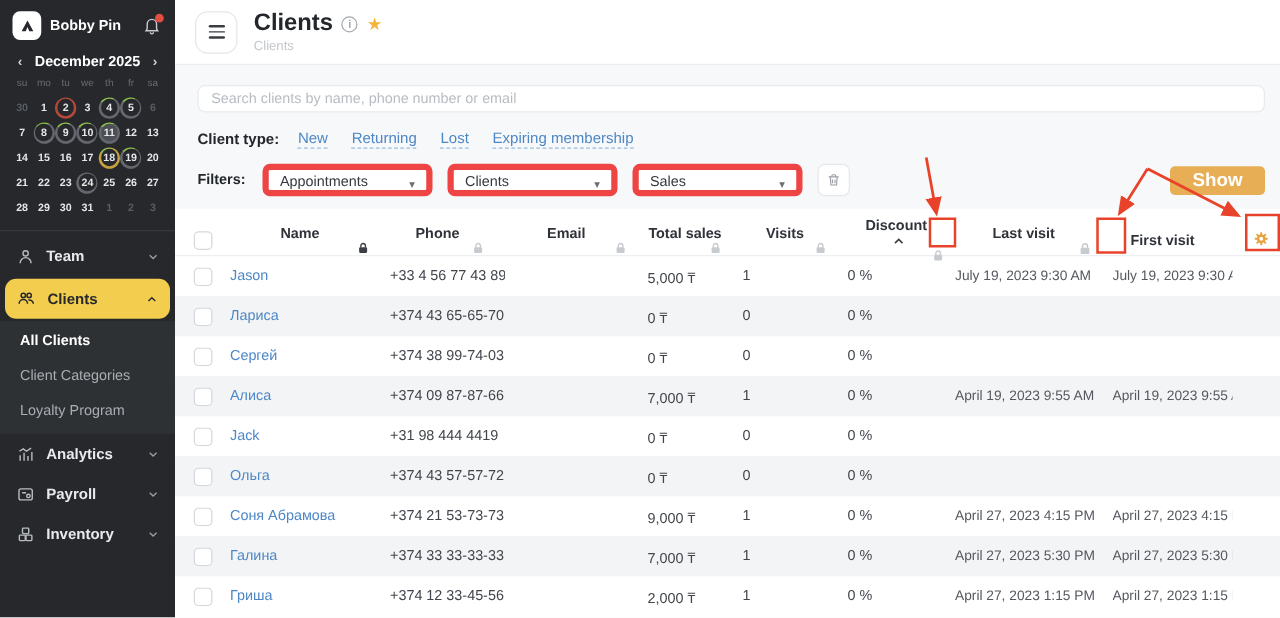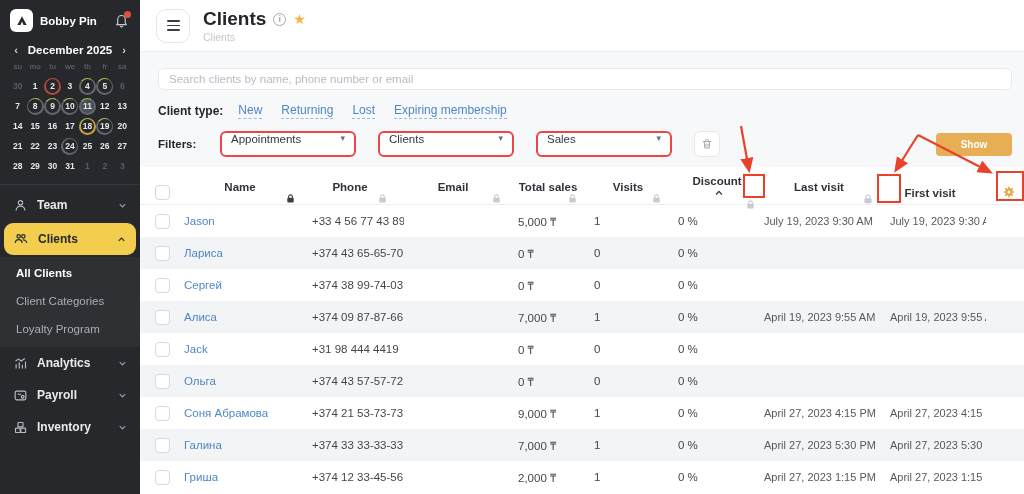--- a/index.html
+++ b/index.html
@@ -52,26 +52,26 @@
   .add-client-btn { display:flex; align-items:center; gap:6px; background:#efc033; border:none; border-radius:9px; padding:8px 12px; font-size:11.5px; font-weight:bold; color:#26282c; cursor:pointer; }
 
   .content { padding:16px 12px 0 18px; }
   .search-input { width:100%; height:22px; border:1px solid #e9eaec; border-radius:6px; background:#fff; font-size:11.5px; color:#3a3e44; padding:0 10px; outline:none; font-family:"Liberation Sans", sans-serif; }
   .search-input::placeholder { color:#b8bcc2; }
 
   .client-type-row { display:flex; align-items:center; gap:19px; margin-top:13px; font-size:12px; }
   .ct-label { font-weight:bold; color:#23262b; margin-right:-4px; }
   .ct-link { color:#4d87c7; cursor:pointer; border-bottom:1px dashed rgba(77,135,199,.55); padding-bottom:1px; }
 
-  .filters-row { display:flex; align-items:center; margin-top:12px;gap:10px; }
+  .filters-row { display:flex; align-items:center; margin-top:12px; }
   .filters-label { font-size:11.5px; font-weight:bold; color:#23262b; width:52px; }
-  .filter-select { width:136px; height:26px; background:#fff; border:2px solid #ef4444; border-radius:6px; display:flex; align-items:flex-start; padding:0 9px; font-size:11.5px; color:#33373d; margin-right:12px; cursor:pointer; }
+  .filter-select { width:136px; height:26px; background:#fff; border:5px solid #ef4444; border-radius:6px; display:flex; align-items:flex-end; padding:0 9px; font-size:11.5px; color:#33373d; margin-right:12px; cursor:pointer; }
   .filter-select .caret { margin-left:auto; color:#6b6f75; font-size:9px; }
   .trash-btn { width:26px; height:26px; border:1px solid #e7e8ea; border-radius:6px; background:#fff; display:flex; align-items:center; justify-content:center; cursor:pointer; }
-  .show-btn { margin-left:auto; width:76px; height:23px; background:#e7ae55; color:#fff; border:none; border-radius:4px; font-size:10px; font-weight:bold; cursor:pointer; }
+  .show-btn { margin-left:auto; width:76px; height:23px; background:#e7ae55; color:#fff; border:none; border-radius:4px; font-size:15px; font-weight:bold; cursor:pointer; }
 
   
   .table-card { margin-top:10px; background:#fff; margin-left:-18px; margin-right:-12px; padding:8px 0 0 18px; min-height:330px; }
   .thead, .trow { display:grid; grid-template-columns:44px 128px 92px 114px 76px 84px 86px 126px 96px 1fr; align-items:center; }
   .thead { height:30px; border-bottom:1px solid #eceef0; font-size:11.5px; font-weight:bold; color:#2f3339; }
   .hcell { display:flex; align-items:center; padding-right:16px;flex-direction:column; }
   .hlock { margin-left:auto; display:flex; color:#c7cacf; }
   .hlock.dark { color:#3c4046; }
   .sort-chevron { display:flex; margin-left:4px; cursor:pointer; }
   .gear-cell { display:flex; justify-content:center; padding-right:4px; }

